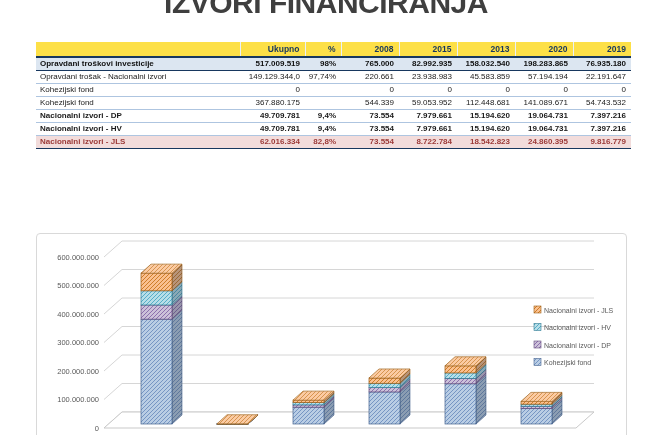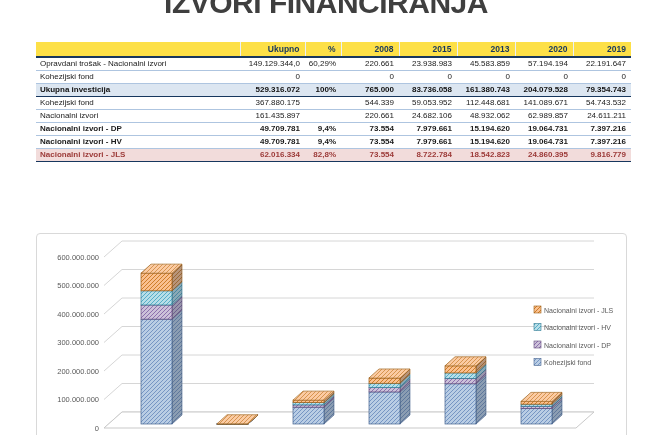--- a/index.html
+++ b/index.html
@@ -99,69 +99,59 @@
         <th>Ukupno</th>
         <th>%</th>
         <th>2008</th>
         <th>2015</th>
         <th>2013</th>
         <th>2020</th>
         <th>2019</th>
       </tr>
     </thead>
   <tbody>
+      <tr class="section">
+        <td class="lbl">Opravdani troškovi investicije</td>
+        <td>517.009.519</td>
+        <td>98%</td>
+        <td>765.000</td>
+        <td>82.992.935</td>
+        <td>158.032.540</td>
+        <td>198.283.865</td>
+        <td>76.935.180</td>
+      </tr>
       <tr class="normal">
         <td class="lbl">Opravdani trošak - Nacionalni izvori</td>
         <td>149.129.344,0</td>
-        <td>60,29%</td>
+        <td>97,74%</td>
         <td>220.661</td>
         <td>23.938.983</td>
         <td>45.583.859</td>
         <td>57.194.194</td>
         <td>22.191.647</td>
       </tr>
       <tr class="normal">
         <td class="lbl">Kohezijski fond</td>
         <td>0</td>
         <td></td>
         <td>0</td>
         <td>0</td>
         <td>0</td>
         <td>0</td>
         <td>0</td>
-      </tr>
-      <tr class="section">
-        <td class="lbl">Ukupna investicija</td>
-        <td>529.316.072</td>
-        <td>100%</td>
-        <td>765.000</td>
-        <td>83.736.058</td>
-        <td>161.380.743</td>
-        <td>204.079.528</td>
-        <td>79.354.743</td>
       </tr>
       <tr class="normal">
         <td class="lbl">Kohezijski fond</td>
         <td>367.880.175</td>
         <td></td>
         <td>544.339</td>
         <td>59.053.952</td>
         <td>112.448.681</td>
         <td>141.089.671</td>
         <td>54.743.532</td>
-      </tr>
-      <tr class="normal">
-        <td class="lbl">Nacionalni izvori</td>
-        <td>161.435.897</td>
-        <td></td>
-        <td>220.661</td>
-        <td>24.682.106</td>
-        <td>48.932.062</td>
-        <td>62.989.857</td>
-        <td>24.611.211</td>
       </tr>
       <tr class="bold-top">
         <td class="lbl">Nacionalni izvori - DP</td>
         <td>49.709.781</td>
         <td>9,4%</td>
         <td>73.554</td>
         <td>7.979.661</td>
         <td>15.194.620</td>
         <td>19.064.731</td>
         <td>7.397.216</td>

